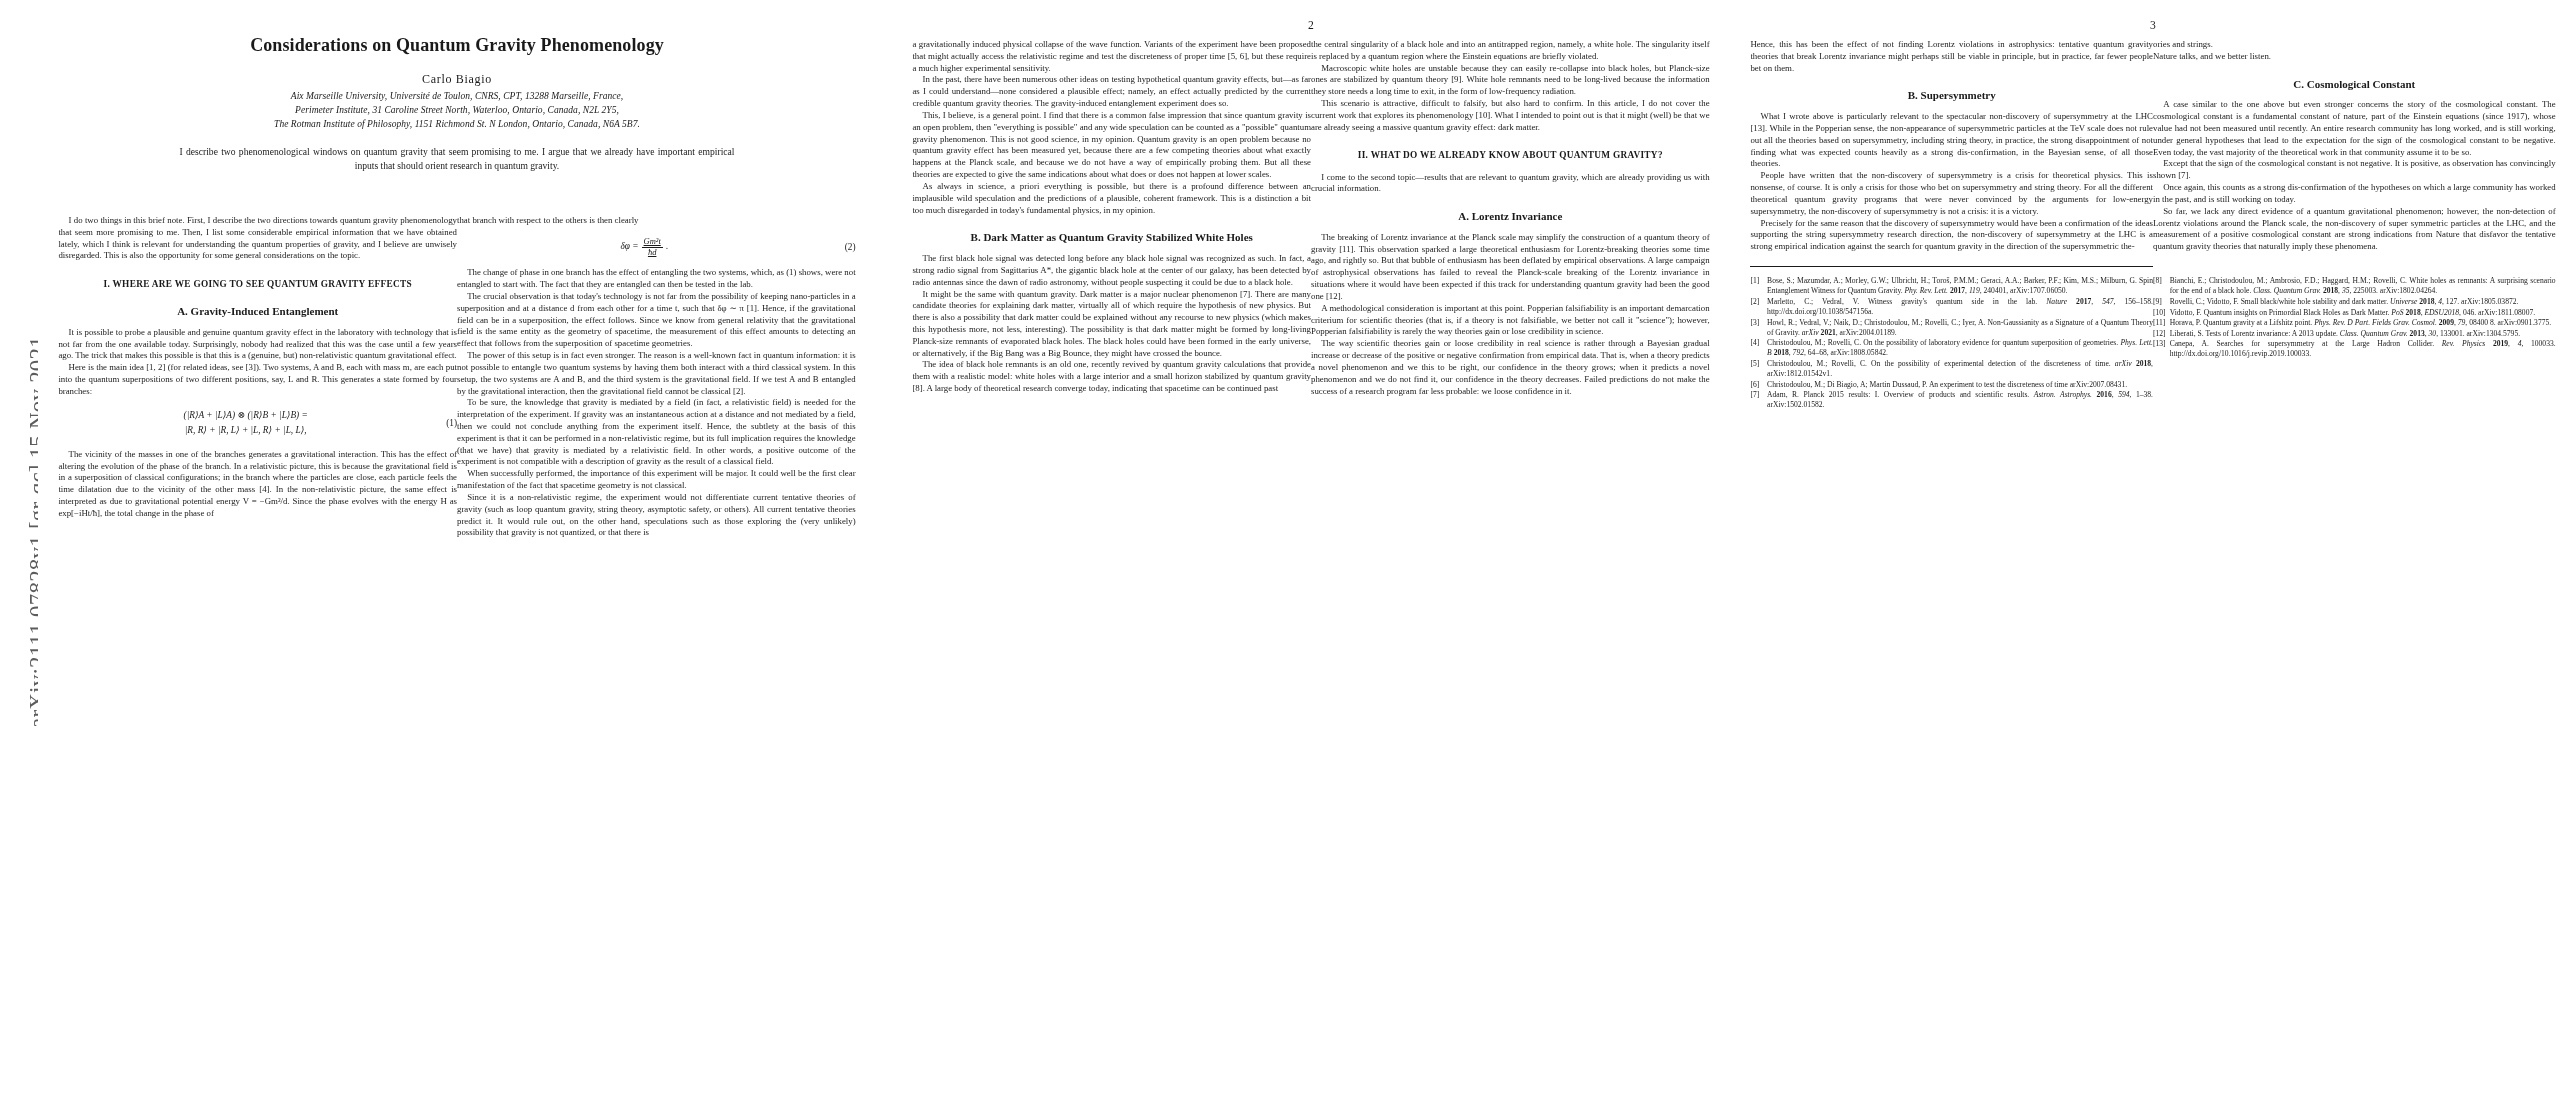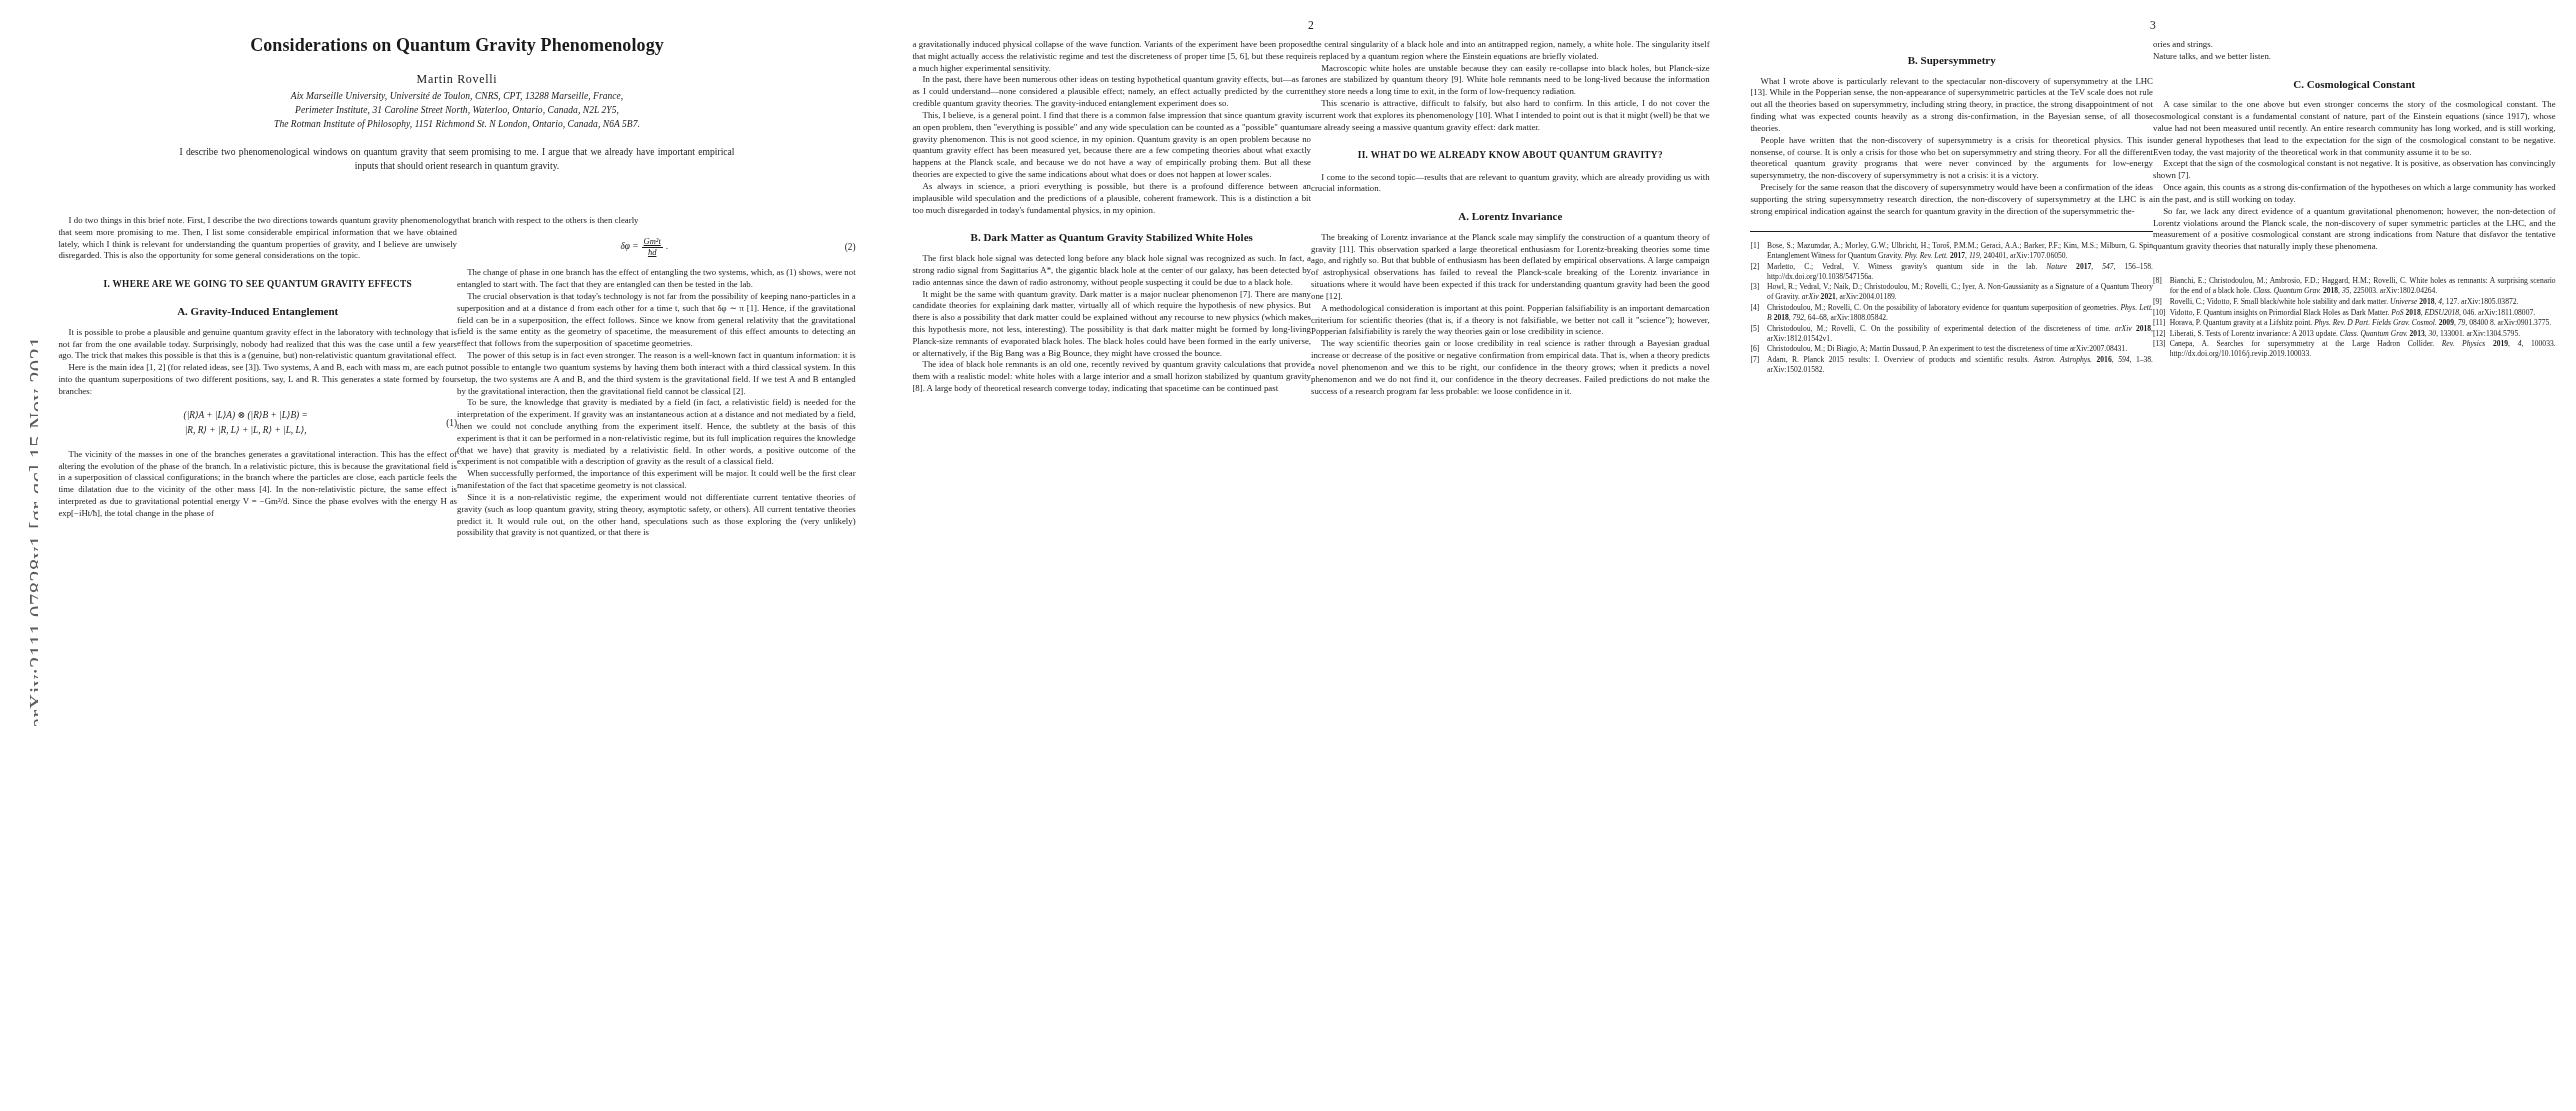--- a/index.html
+++ b/index.html
@@ -208,21 +208,21 @@
 <body>
 
 <div id="arxiv-stamp">
   <div class="stamp-text">arXiv:2111.07828v1  [gr-qc]  15 Nov 2021</div>
 </div>
 
 <div class="page" id="page-1">
 
   <div class="title-block">
     <h1 class="paper-title">Considerations on Quantum Gravity Phenomenology</h1>
-    <div class="author-name">Martin Rovelli</div>
+    <div class="author-name">Carlo Biagio</div>
     <div class="affiliation" id="affil">
         <div>Aix Marseille University, Université de Toulon, CNRS, CPT, 13288 Marseille, France,</div>
         <div>Perimeter Institute, 31 Caroline Street North, Waterloo, Ontario, Canada, N2L 2Y5,</div>
         <div>The Rotman Institute of Philosophy, 1151 Richmond St. N London, Ontario, Canada, N6A 5B7.</div>
       </div>
     <div class="abstract">I describe two phenomenological windows on quantum gravity that seem promising to me. I argue that we already have important empirical inputs that should orient research in quantum gravity.</div>
   </div>
 
   <div class="cols">
     <div class="col">
@@ -303,20 +303,21 @@
       <p>The way scientific theories gain or loose credibility in real science is rather through a Bayesian gradual increase or decrease of the positive or negative confirmation from empirical data. That is, when a theory predicts a novel phenomenon and we this to be right, our confidence in the theory grows; when it predicts a novel phenomenon and we do not find it, our confidence in the theory decreases. Failed predictions do not make the success of a research program far less probable: we loose confidence in it.</p>
     </div>
   </div>
 </div>
 
 <div class="page" id="page-3">
   <div class="page-number">3</div>
 
   <div class="cols">
     <div class="col">
+      <p class="noindent">Hence, this has been the effect of not finding Lorentz violations in astrophysics: tentative quantum gravity theories that break Lorentz invariance might perhaps still be viable in principle, but in practice, far fewer people bet on them.</p>
 
       <h3 class="subsec">B.    Supersymmetry</h3>
 
       <p>What I wrote above is particularly relevant to the spectacular non-discovery of supersymmetry at the LHC [13]. While in the Popperian sense, the non-appearance of supersymmetric particles at the TeV scale does not rule out all the theories based on supersymmetry, including string theory, in practice, the strong disappointment of not finding what was expected counts heavily as a strong dis-confirmation, in the Bayesian sense, of all those theories.</p>
       <p>People have written that the non-discovery of supersymmetry is a crisis for theoretical physics. This is nonsense, of course. It is only a crisis for those who bet on supersymmetry and string theory. For all the different theoretical quantum gravity programs that were never convinced by the arguments for low-energy supersymmetry, the non-discovery of supersymmetry is not a crisis: it is a victory.</p>
       <p>Precisely for the same reason that the discovery of supersymmetry would have been a confirmation of the ideas supporting the string supersymmetry research direction, the non-discovery of supersymmetry at the LHC is a strong empirical indication against the search for quantum gravity in the direction of the supersymmetric the-</p>
 
       <hr class="ref-rule">
 
       <ol class="refs" id="refs-left">

